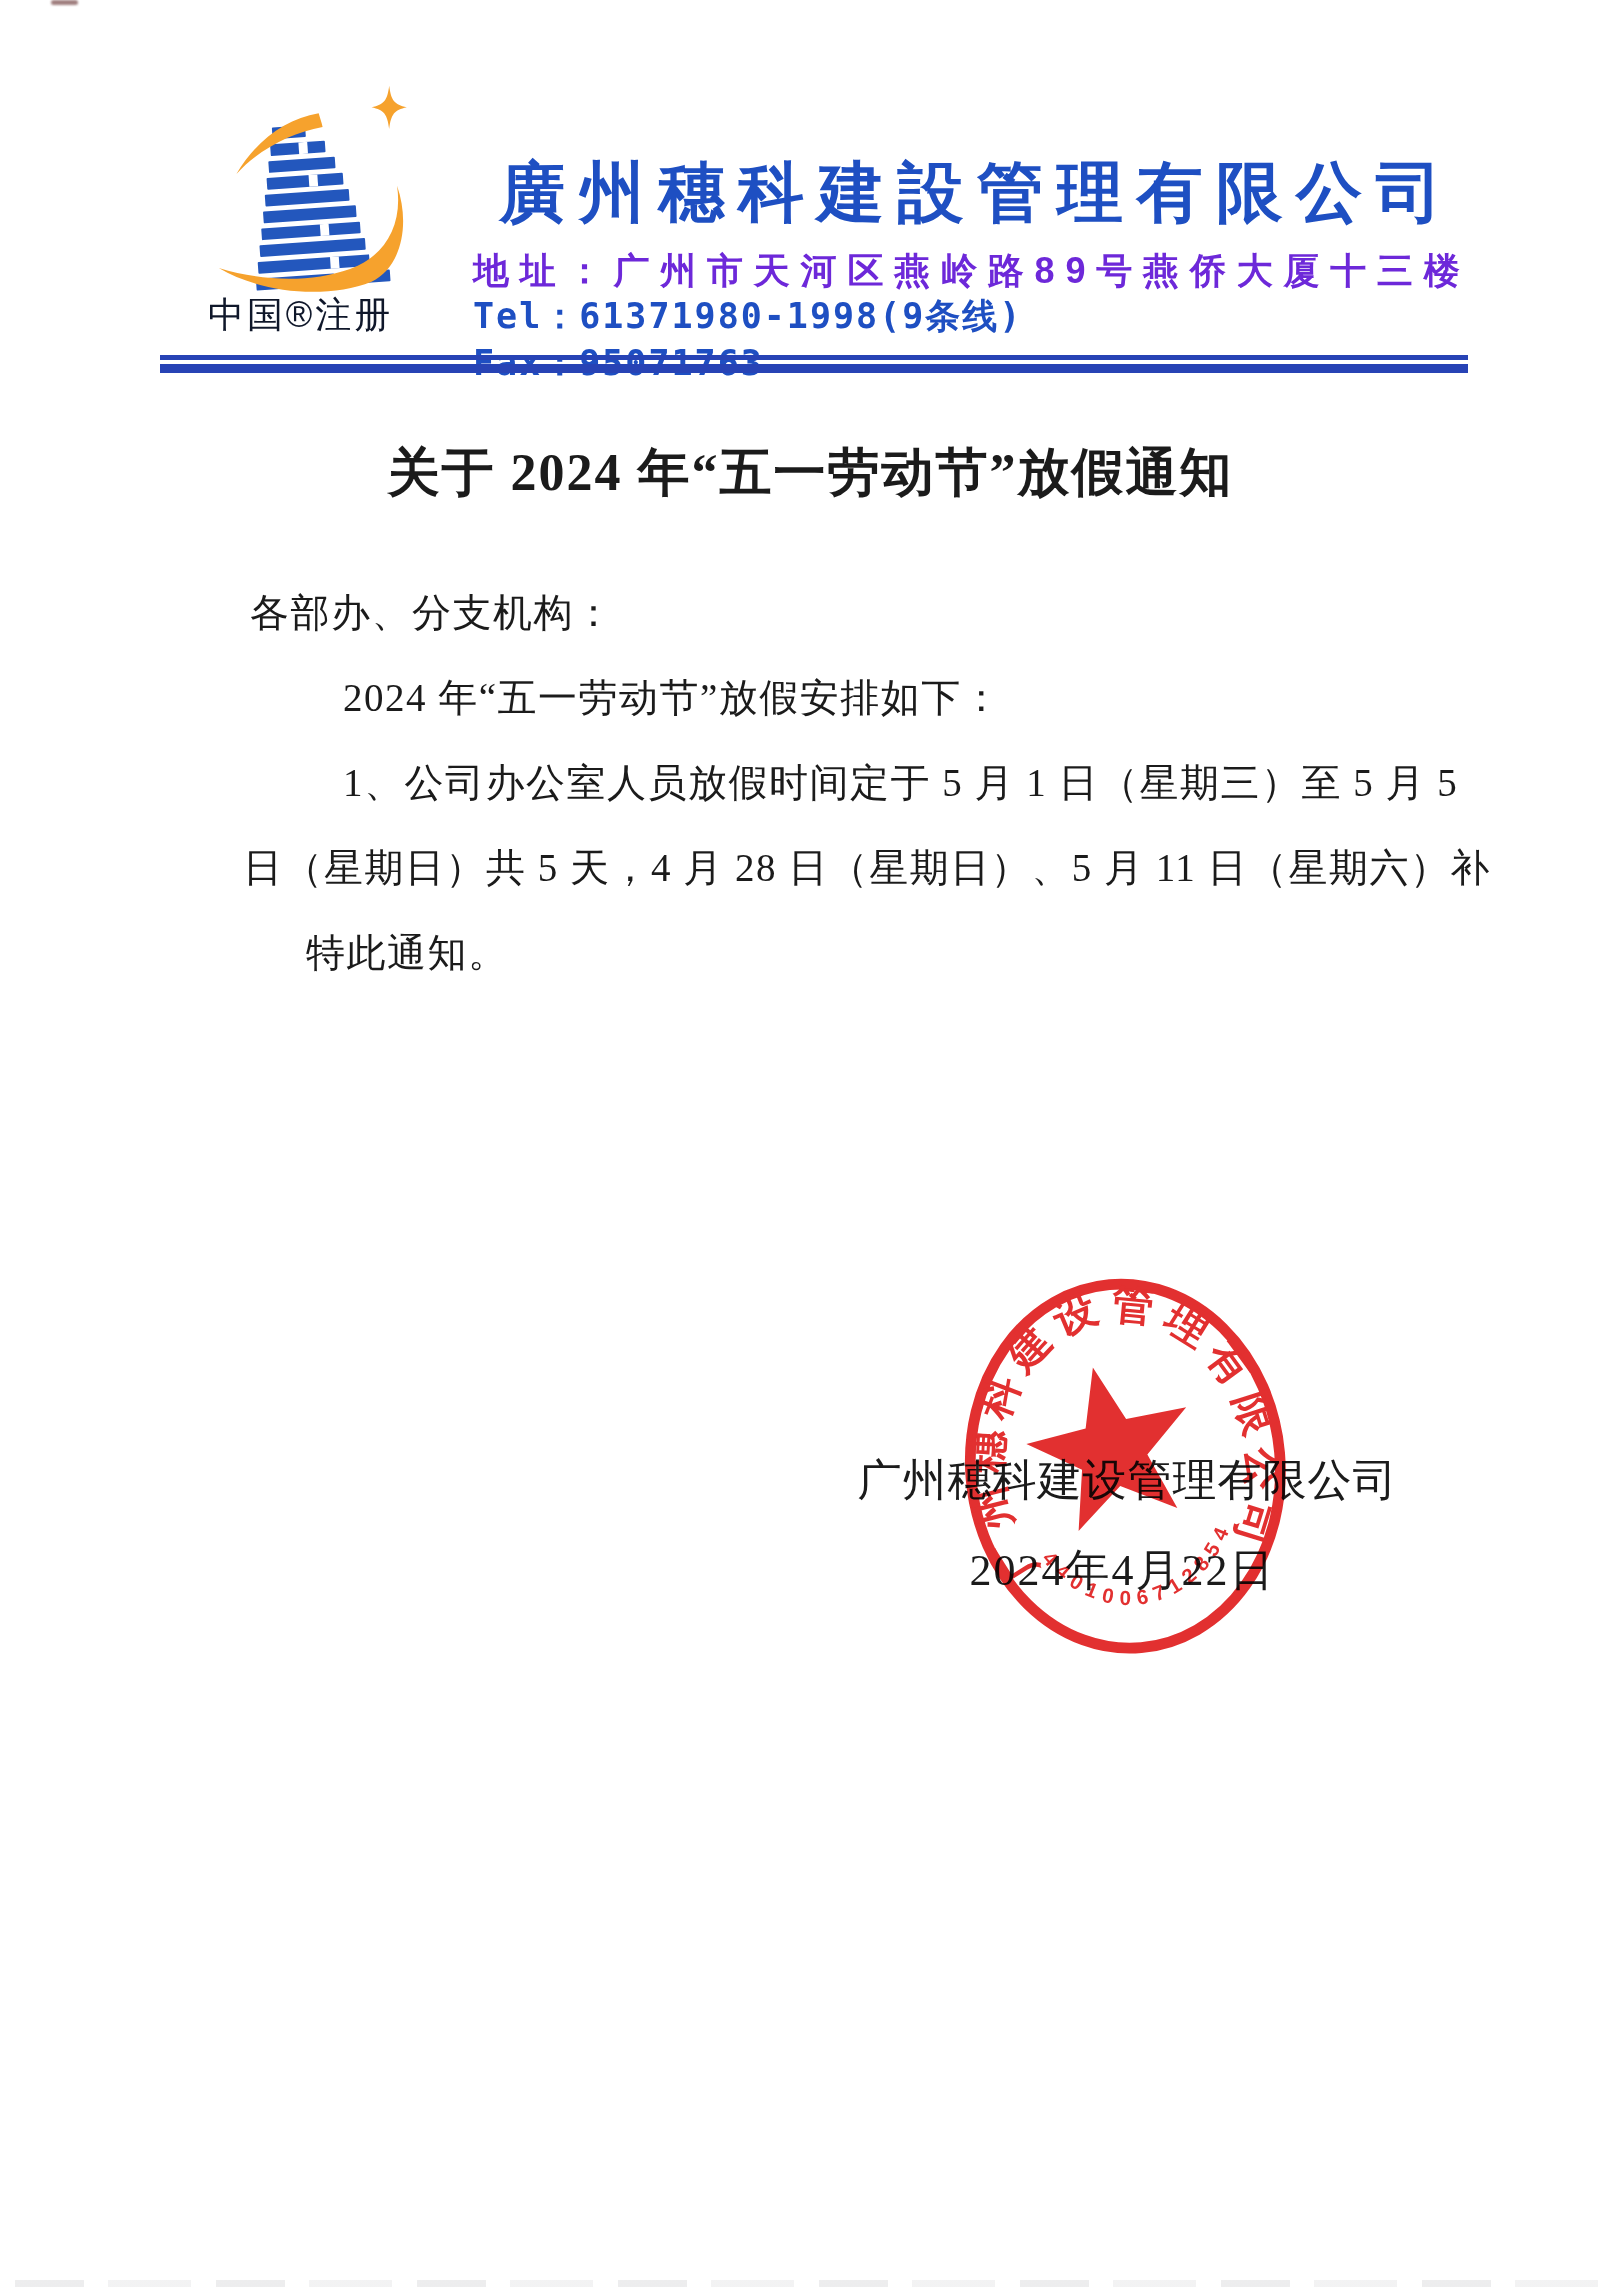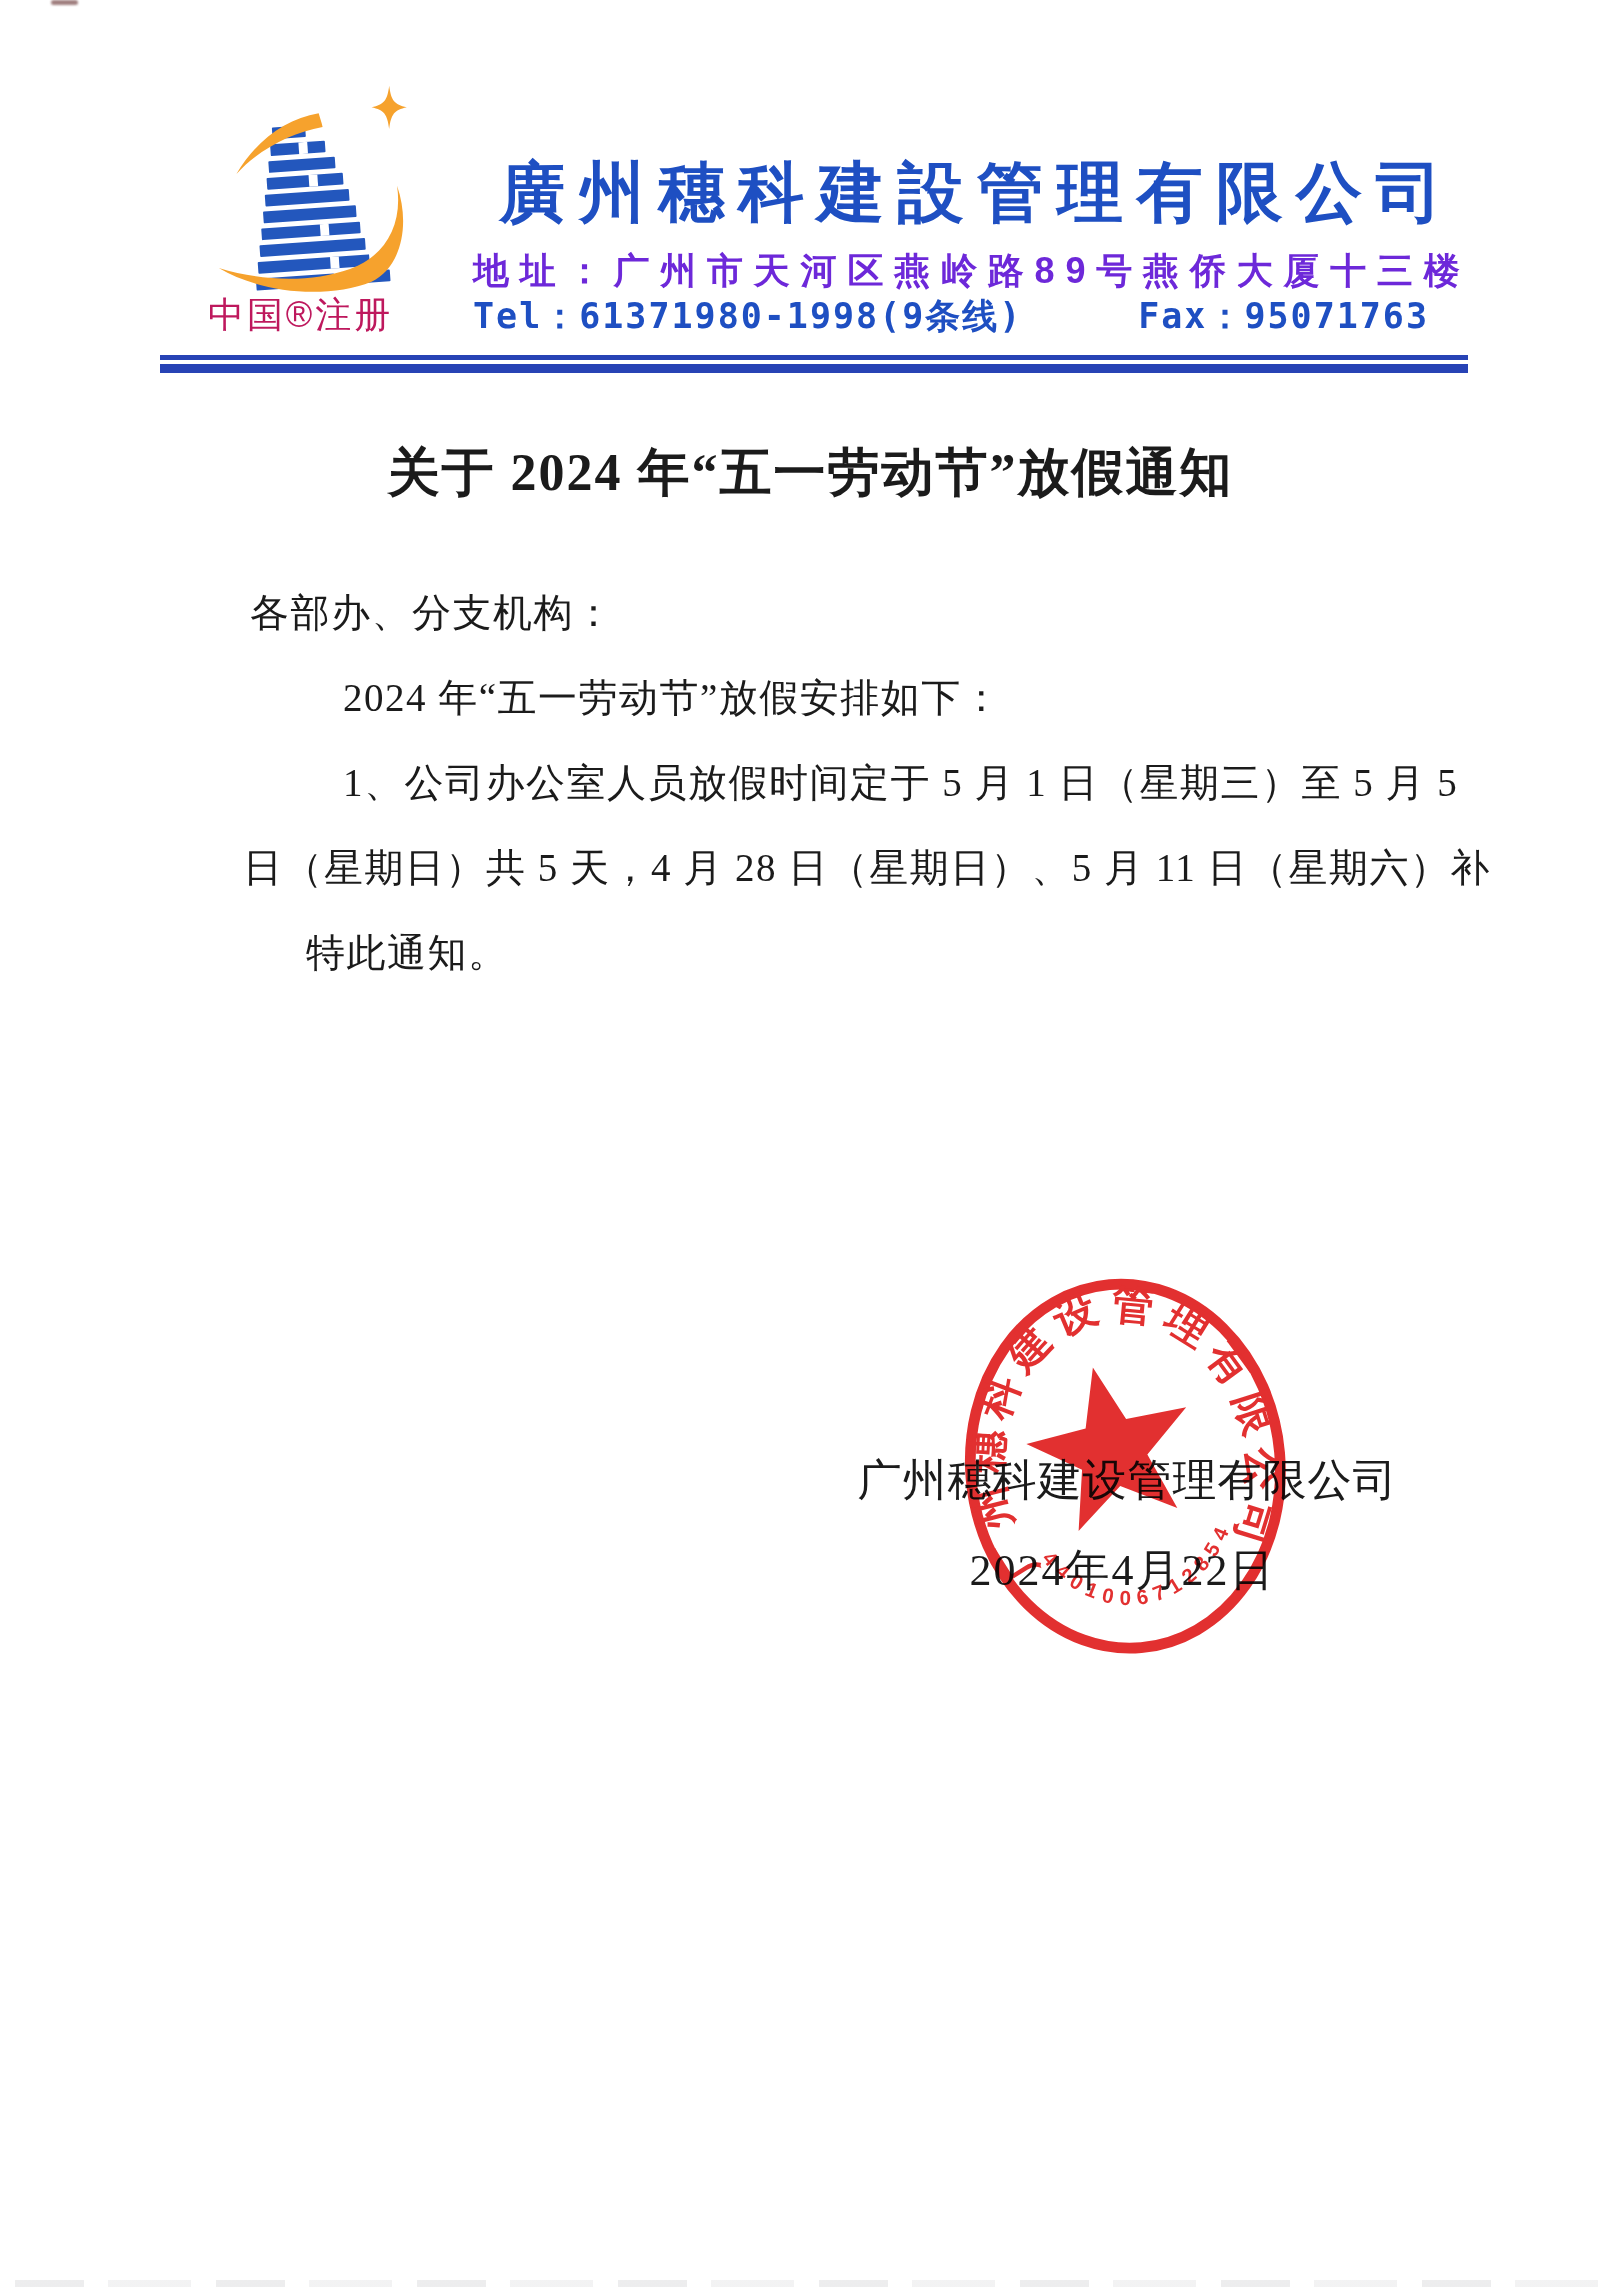--- a/index.html
+++ b/index.html
@@ -9,40 +9,40 @@
     background:#ffffff;
     overflow:hidden;
     font-family:"Liberation Serif", serif;
     color:#1b1b1b;
   }
   
   .logo-box{position:absolute;left:209px;top:76px;width:284px;height:240px;}
   .registered{
     position:absolute;left:208px;top:291px;width:225px;
     font-family:"Liberation Sans", sans-serif;
-    font-size:36px;letter-spacing:2.9px;color:#be185d;white-space:nowrap;
+    font-size:36px;letter-spacing:2.9px;color:#0f172a;white-space:nowrap;
   }
   .co-name{
     position:absolute;left:471px;top:143px;width:970px;
     font-family:"Liberation Sans", sans-serif;
     font-weight:900;font-size:66px;line-height:98px;
     letter-spacing:13.7px;color:#1e4fc2;white-space:nowrap;margin-left:28px;
   }
   .co-address{
     position:absolute;left:473px;top:247px;width:970px;
     font-family:"Liberation Sans", sans-serif;
     font-weight:700;font-size:36px;letter-spacing:10.8px;
     color:#6d28d9;white-space:nowrap;
   }
   .co-telfax{
     position:absolute;left:473px;top:293px;width:956px;
     display:flex;justify-content:space-between;
     font-family:"DejaVu Sans Mono", monospace;
     font-weight:700;font-size:35px;letter-spacing:2px;
-    color:#1e4fc2;white-space:nowrap;
+    color:#1e4fc2;white-space:nowrap;flex-direction:column;
   }
   .rule-thin{position:absolute;left:160px;top:355px;width:1308px;height:4.9px;background:#2743b5;}
   .rule-thick{position:absolute;left:160px;top:364px;width:1308px;height:8.8px;background:#2743b5;}
   
   .title{
     position:absolute;left:0;top:438px;width:1621px;
     text-align:center;font-size:52px;font-weight:700;
     letter-spacing:2px;white-space:nowrap;
   }
   .body-text{

